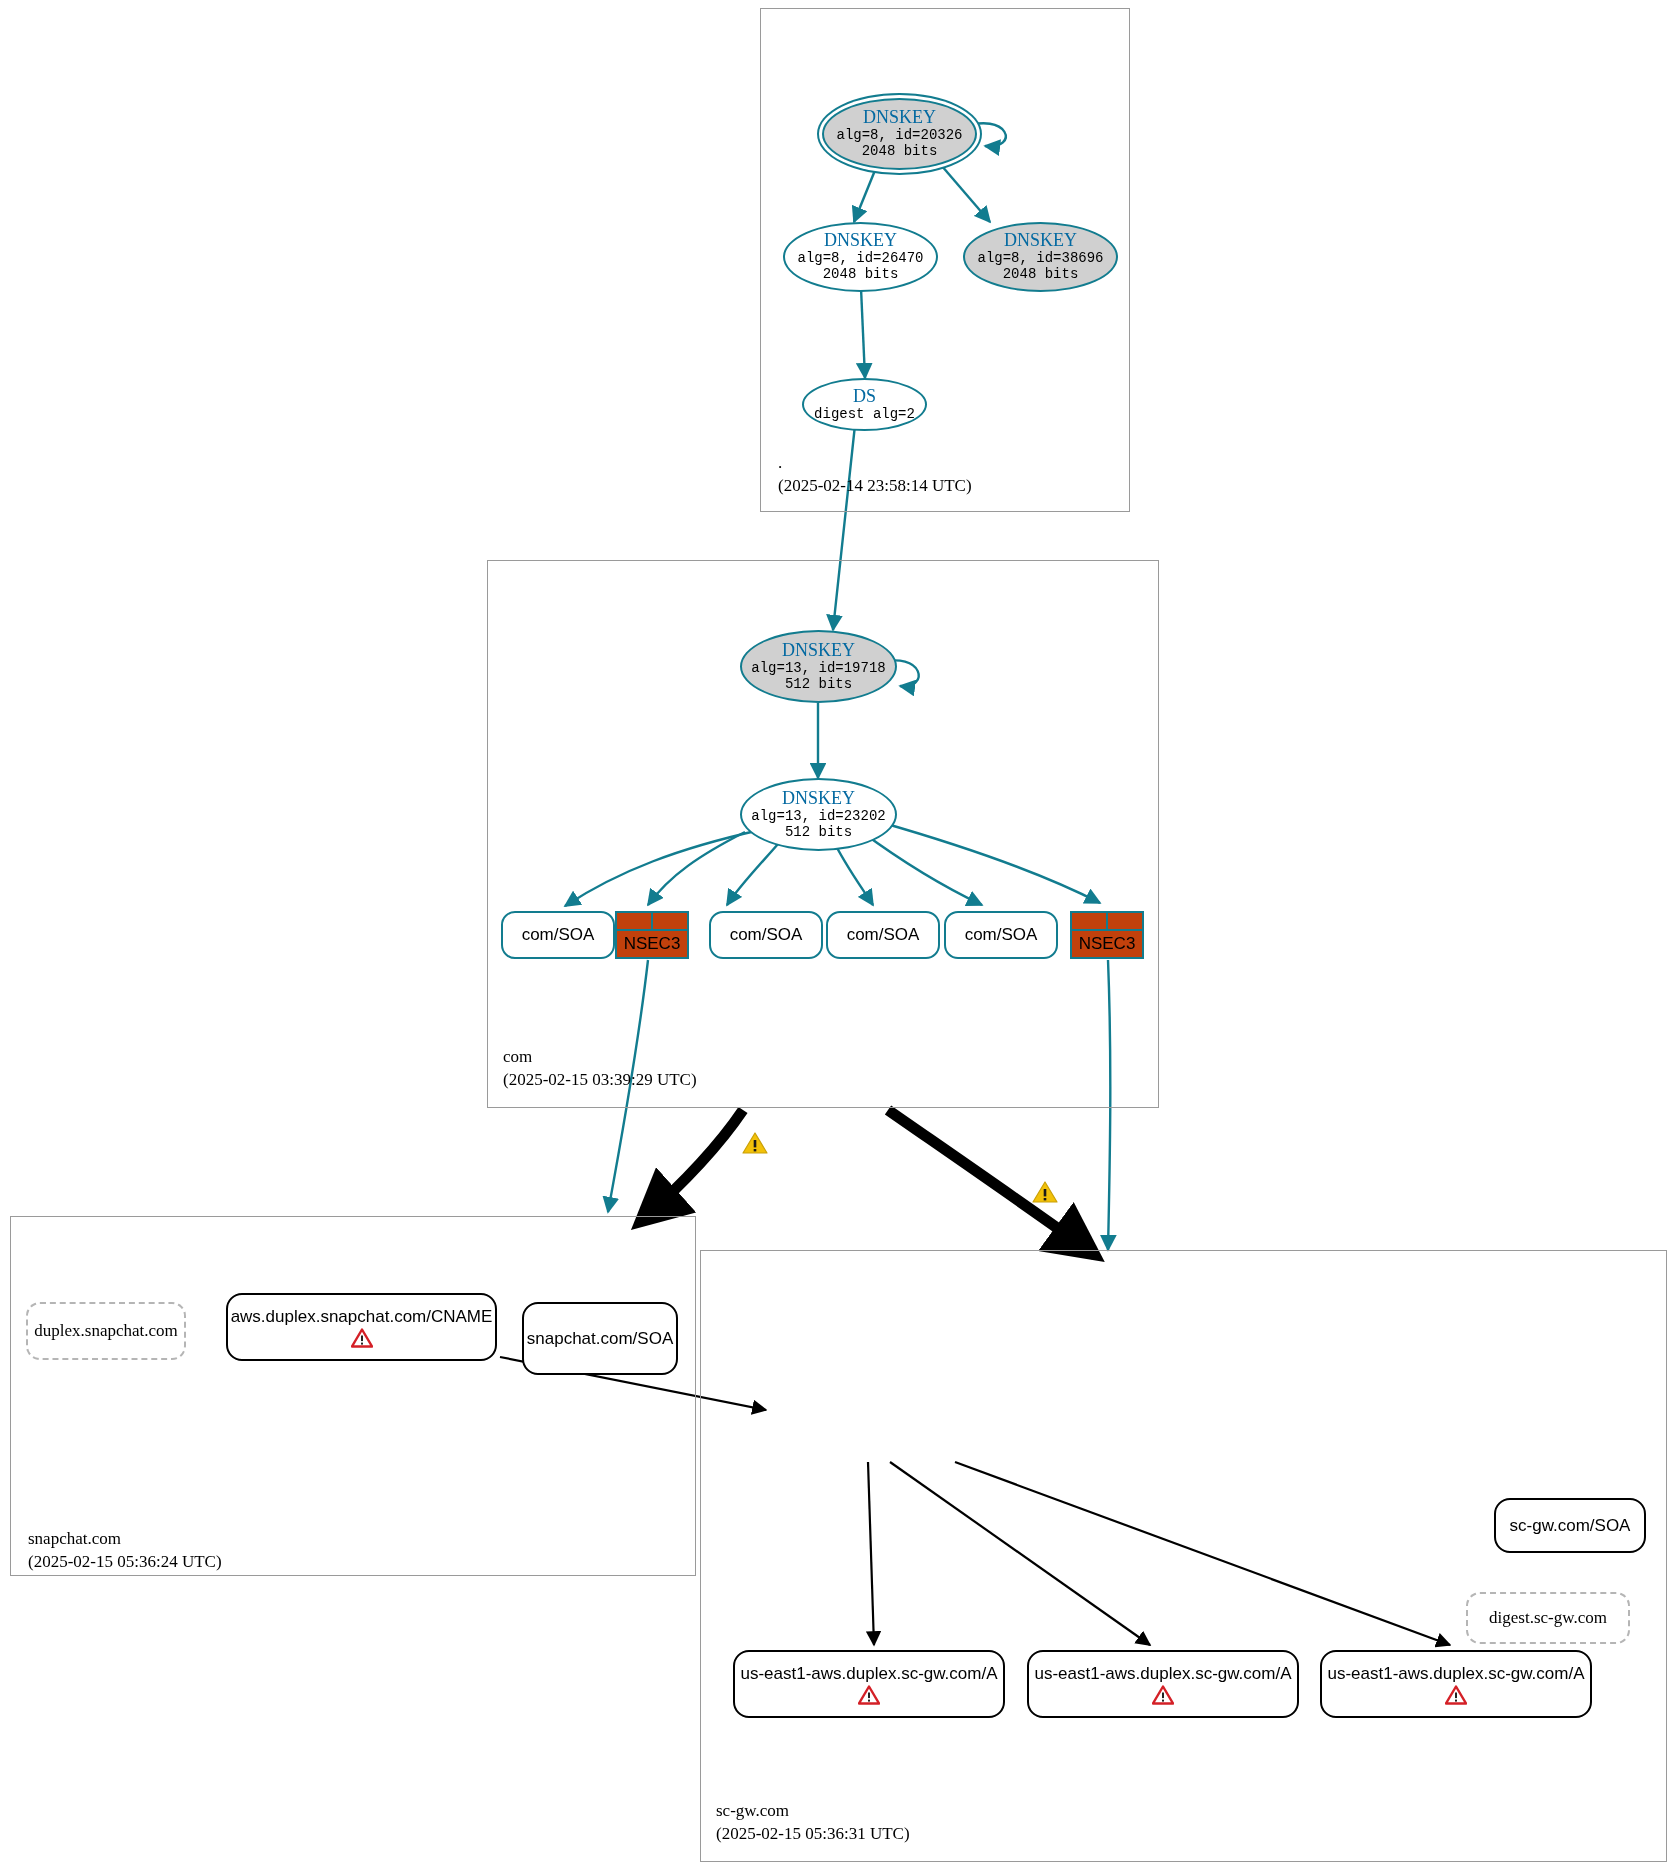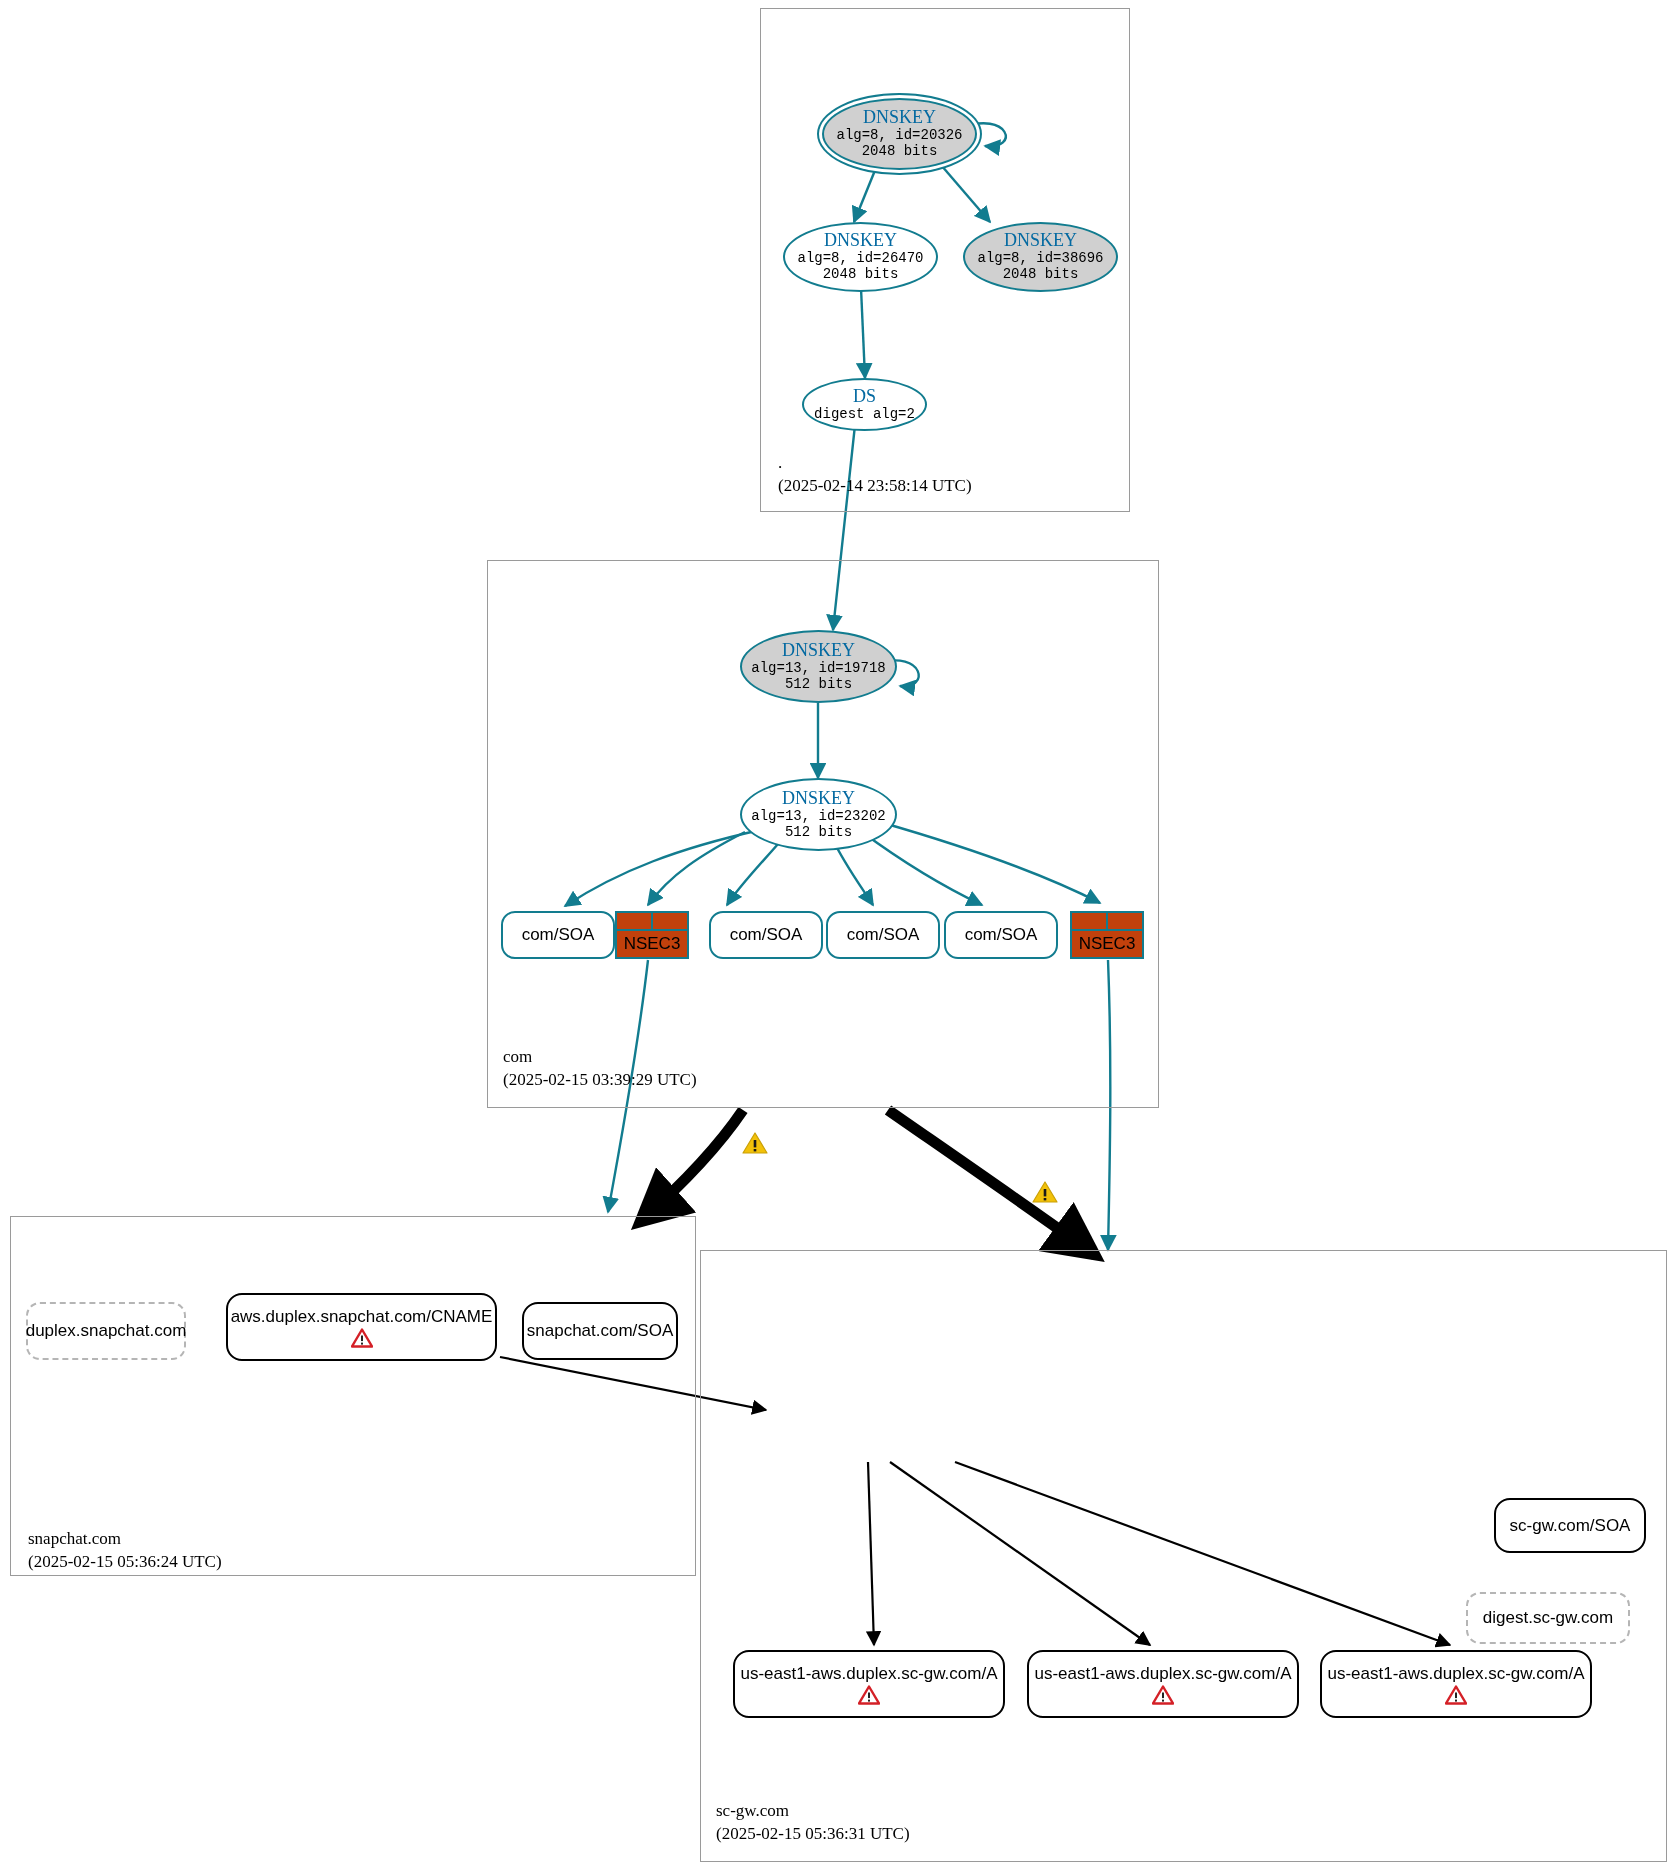--- a/index.html
+++ b/index.html
@@ -90,21 +90,21 @@
     color: #000;
     white-space: nowrap;
     padding: 0 10px;
   }
   .rr.black { border-color: #000000; border-width: 2.5px; border-radius: 16px; }
   .rr.dashed {
     border: 2px dashed #b5b5b5;
     border-radius: 14px;
     background: #ffffff;
   }
-  .rr.dashed .lbl { color: #000; }
+  .rr.dashed .lbl { color: #000; font-family: Liberation Serif, serif; }
 
   
   .nsec3 {
     position: absolute;
     box-sizing: border-box;
     border: 2px solid #127c8f;
     background: #c2410c;
     display: flex;
     flex-direction: column;
   }
@@ -308,21 +308,21 @@
     <span class="lbl">aws.duplex.snapchat.com/CNAME</span>
     <span class="warn inline">
       <svg viewBox="0 0 22 20" width="22" height="20">
         <path d="M11 1.5 L21 18.5 L1 18.5 Z" fill="#ffffff" stroke="#d42027" stroke-width="2.4" stroke-linejoin="round"></path>
         <rect x="10" y="7.5" width="2" height="5.6" fill="#222"></rect>
         <rect x="10" y="14.6" width="2" height="2" fill="#222"></rect>
       </svg>
     </span>
   </div>
 
-  <div class="rr black" style="left:522px; top:1302px; width:156px; height:58px;text-align:center;">
+  <div class="rr black" style="left:522px; top:1302px; width:156px; height:73px;text-align:center;">
     <span class="lbl">snapchat.com/SOA</span>
   </div>
 
   <div class="zone" style="left:700px; top:1250px; width:967px; height:612px;"></div>
   <div class="zone-label" style="left:716px; top:1800px;">
     <span class="zl-name">sc-gw.com</span>
     <span class="zl-time">(2025-02-15 05:36:31 UTC)</span>
   </div>
 
 

